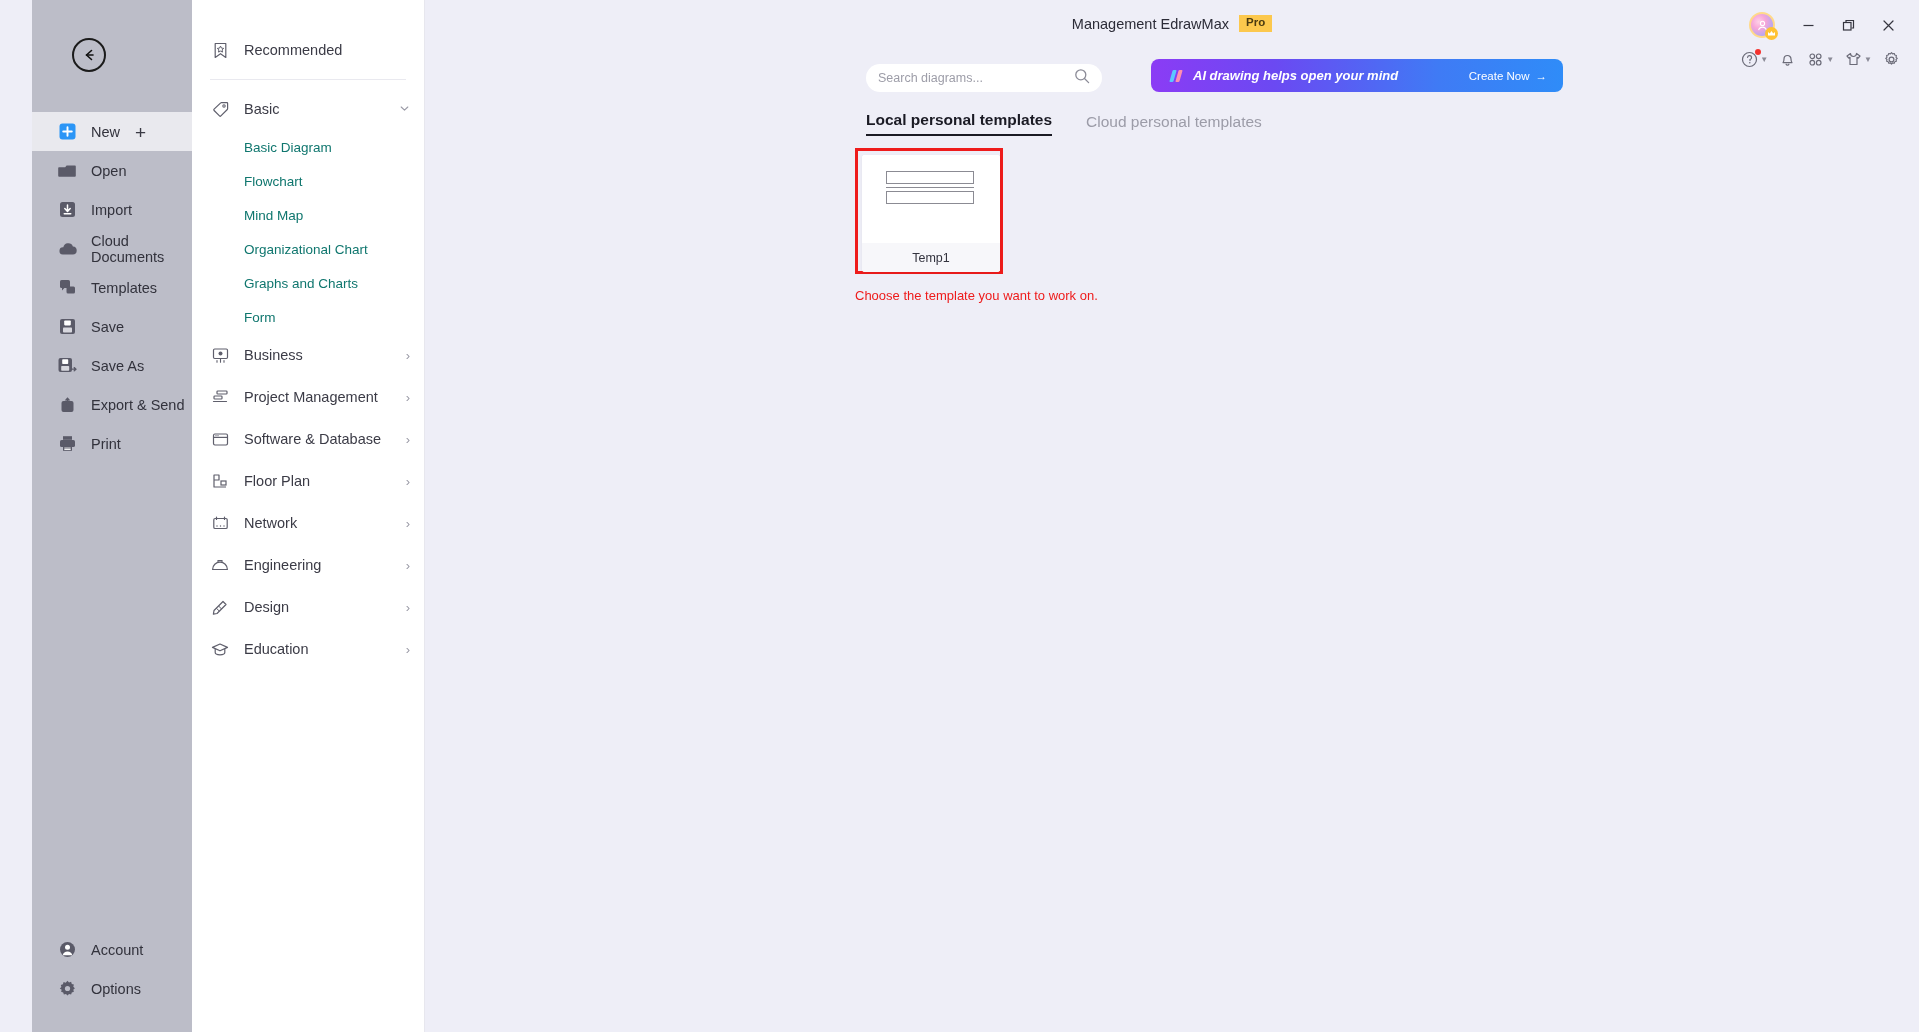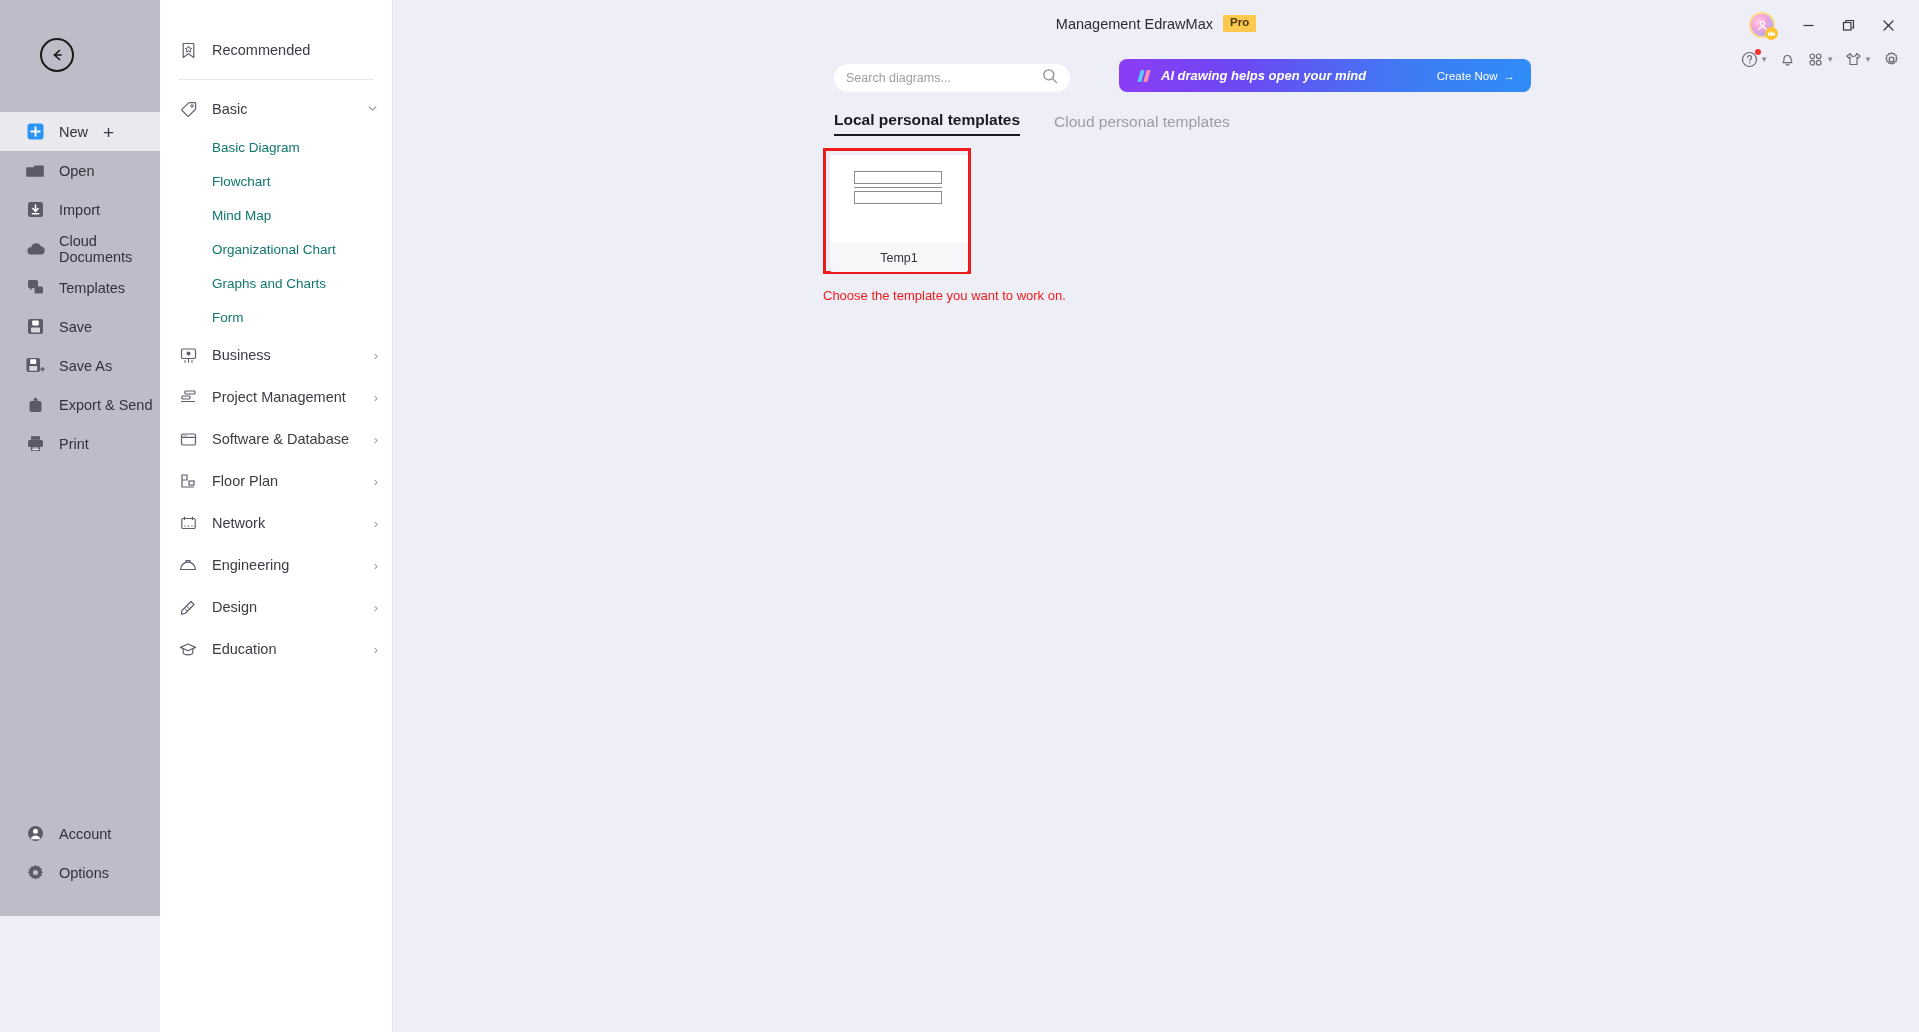--- a/index.html
+++ b/index.html
@@ -6,24 +6,25 @@
   html, body {
     width: 1919px; height: 1032px;
     overflow: hidden;
     font-family: "Liberation Sans", sans-serif;
     background: #eeeef7;
   }
   .app { position: relative; width: 1919px; height: 1032px; display: flex; }
 
   
   .rail {
-    width: 160px; height: 916px;
+    width: 160px; height: 1032px;
     background: #bcbdc8;
     position: relative;
     flex: 0 0 160px;
+    margin-left: 32px;
   }
   .back-btn {
     position: absolute; left: 40px; top: 38px;
     width: 34px; height: 34px; border-radius: 50%;
     border: 2px solid #1b1b1b;
     display: flex; align-items: center; justify-content: center;
     cursor: pointer; background: transparent;
   }
   .back-btn svg { display: block; }
 

